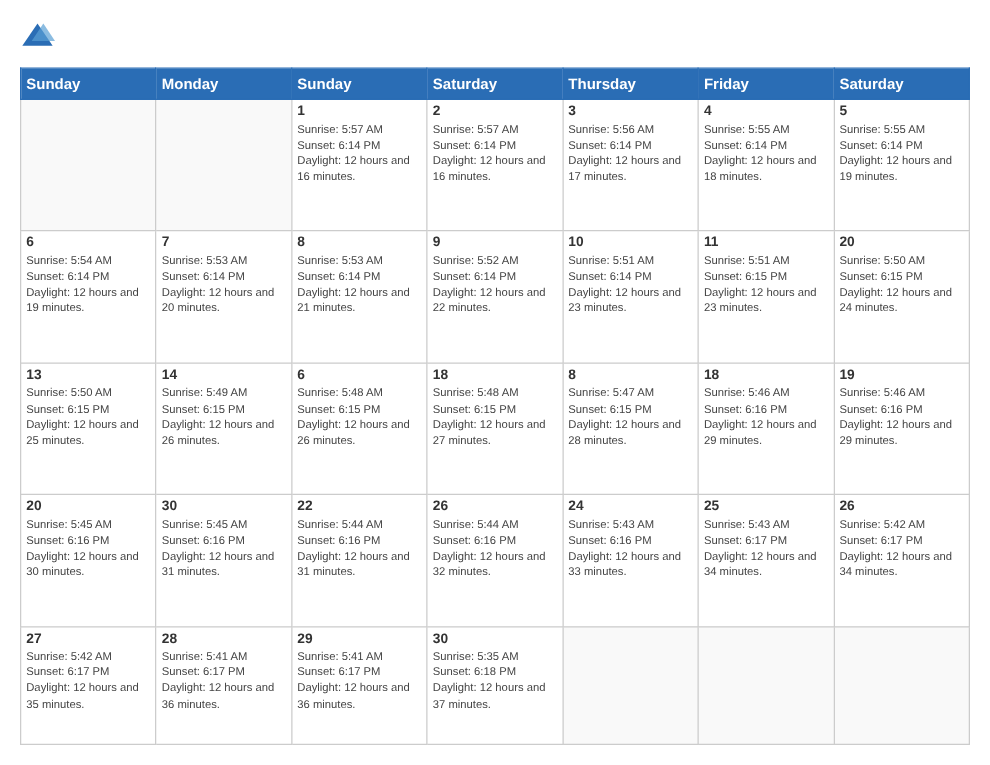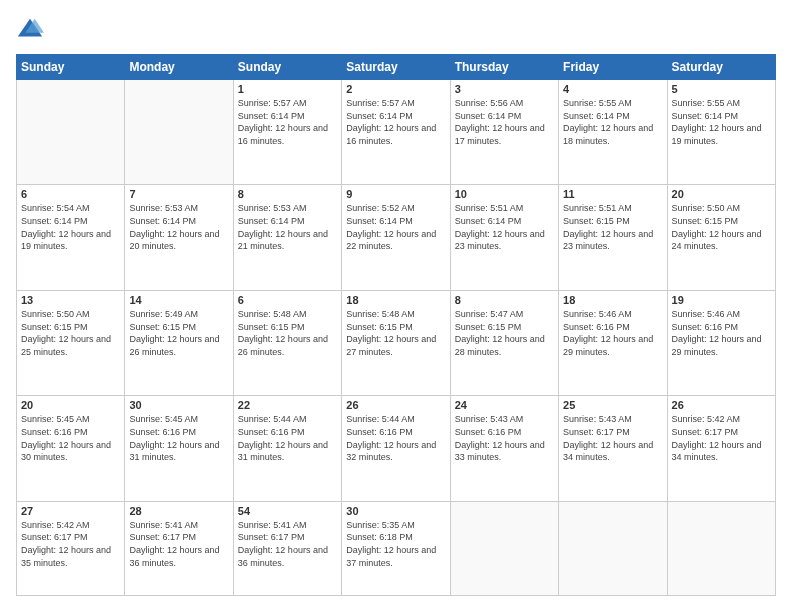--- a/index.html
+++ b/index.html
@@ -302,21 +302,21 @@
 Sunset: 6:17 PM
 Daylight: 12 hours and 35 minutes.</div>
           </td>
           <td>
             <div class="day-number">28</div>
             <div class="day-info" style="white-space: pre-line;">Sunrise: 5:41 AM
 Sunset: 6:17 PM
 Daylight: 12 hours and 36 minutes.</div>
           </td>
           <td>
-            <div class="day-number">54</div>
+            <div class="day-number">29</div>
             <div class="day-info" style="white-space: pre-line;">Sunrise: 5:41 AM
 Sunset: 6:17 PM
 Daylight: 12 hours and 36 minutes.</div>
           </td>
           <td>
             <div class="day-number">30</div>
             <div class="day-info" style="white-space: pre-line;">Sunrise: 5:35 AM
 Sunset: 6:18 PM
 Daylight: 12 hours and 37 minutes.</div>
           </td>

